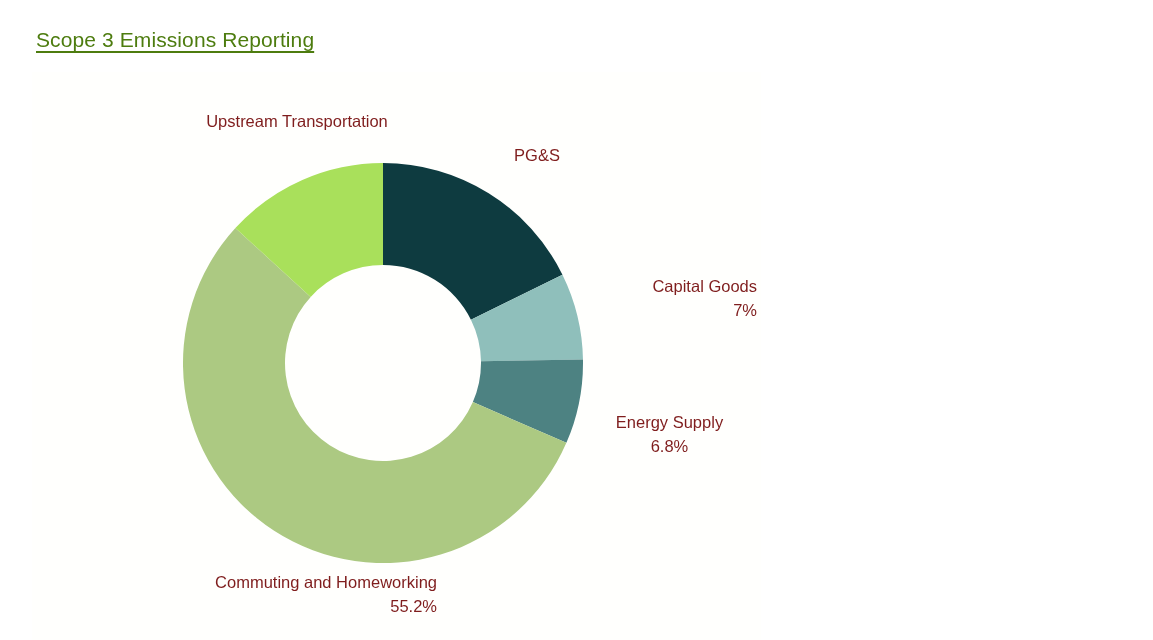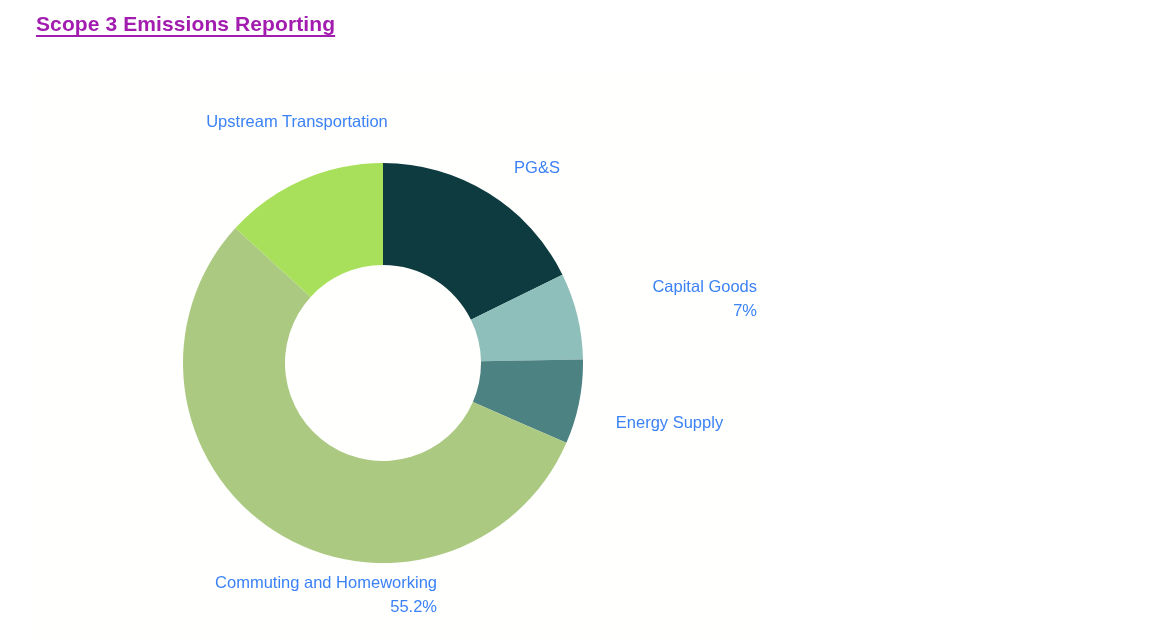--- a/index.html
+++ b/index.html
@@ -13,24 +13,24 @@
     height: 640px;
     position: relative;
     overflow: hidden;
     font-family: "Liberation Sans", sans-serif;
   }
 
   
   #page-title {
     position: absolute;
     left: 36px;
-    top: 12px;
+    top: 28px;
     font-size: 21px;
-    font-weight: bold;
-    color: #a21caf;
+    font-weight: normal;
+    color: #4d7c0f;
     letter-spacing: 0.1px;
     text-decoration: underline;
     text-underline-offset: 4px;
     text-decoration-thickness: 2px;
     white-space: nowrap;
   }
 
   
   #chart-panel {
     position: absolute;
@@ -46,32 +46,32 @@
     left: 0;
     top: 0;
     width: 729px;
     height: 568px;
     display: block;
   }
 
   .slice-label {
     position: absolute;
     text-align: center;
-    color: #3b82f6;
+    color: #7f1d1d;
     font-size: 16.5px;
     line-height: 1.45;
     white-space: nowrap;
     font-family: "Liberation Sans", sans-serif;
   }
   .slice-label .lbl-name { display: block; }
   .slice-label .lbl-value { display: block; }
 
   
   #label-upstream-transportation { left: 140px;  top: 38px;  width: 250px; }
-  #label-pgs                     { left: 420px;  top: 72px;  width: 170px; margin-top: 12px; }
+  #label-pgs                     { left: 420px;  top: 72px;  width: 170px; }
   #label-capital-goods           { left: 550px;  top: 203px; width: 175px; text-align: right; }
   #label-energy-supply           { left: 550px;  top: 339px; width: 175px; }
   #label-commuting               { left: 65px;   top: 499px; width: 340px; text-align: right; }
 </style>
 </head>
 <body>
 
 <div id="page-title">Scope 3 Emissions Reporting</div>
 
 <div id="chart-panel">
@@ -90,20 +90,21 @@
     <span class="lbl-name">PG&amp;S</span>
   </div>
 
   <div class="slice-label" id="label-capital-goods">
     <span class="lbl-name">Capital Goods</span>
     <span class="lbl-value">7%</span>
   </div>
 
   <div class="slice-label" id="label-energy-supply">
     <span class="lbl-name">Energy Supply</span>
+    <span class="lbl-value">6.8%</span>
   </div>
 
   <div class="slice-label" id="label-commuting">
     <span class="lbl-name">Commuting and Homeworking</span>
     <span class="lbl-value">55.2%</span>
   </div>
 
   <div class="slice-label" id="label-upstream-transportation">
     <span class="lbl-name">Upstream Transportation</span>
   </div>

